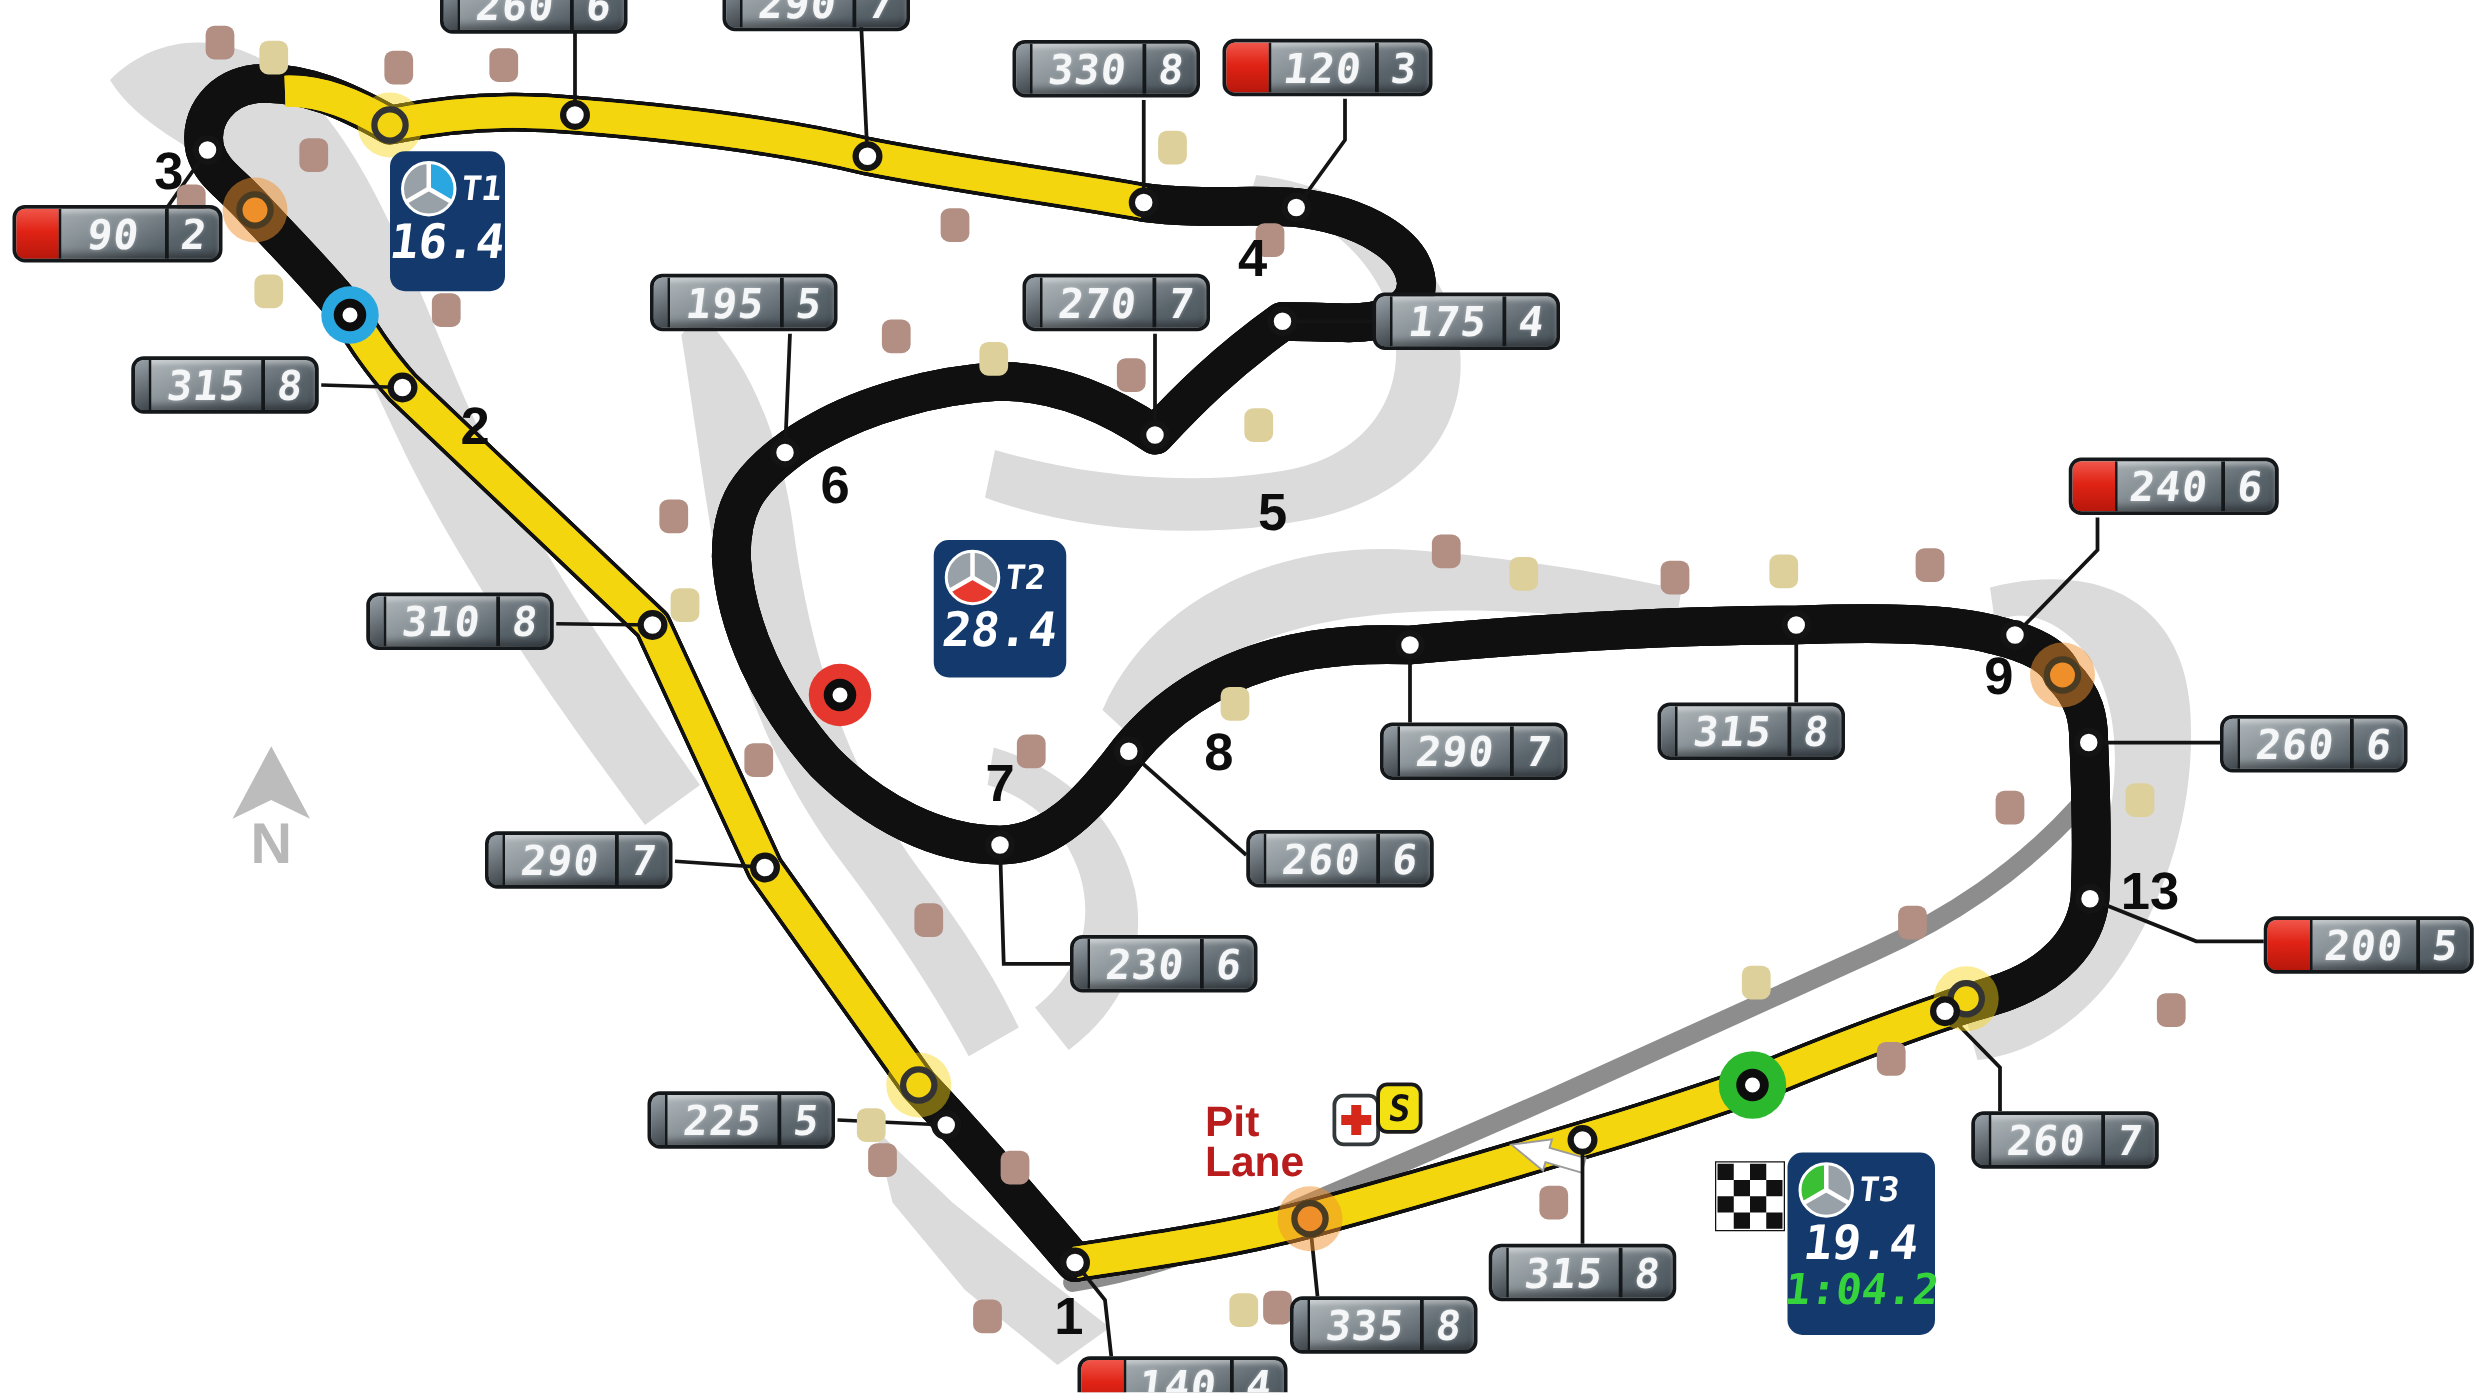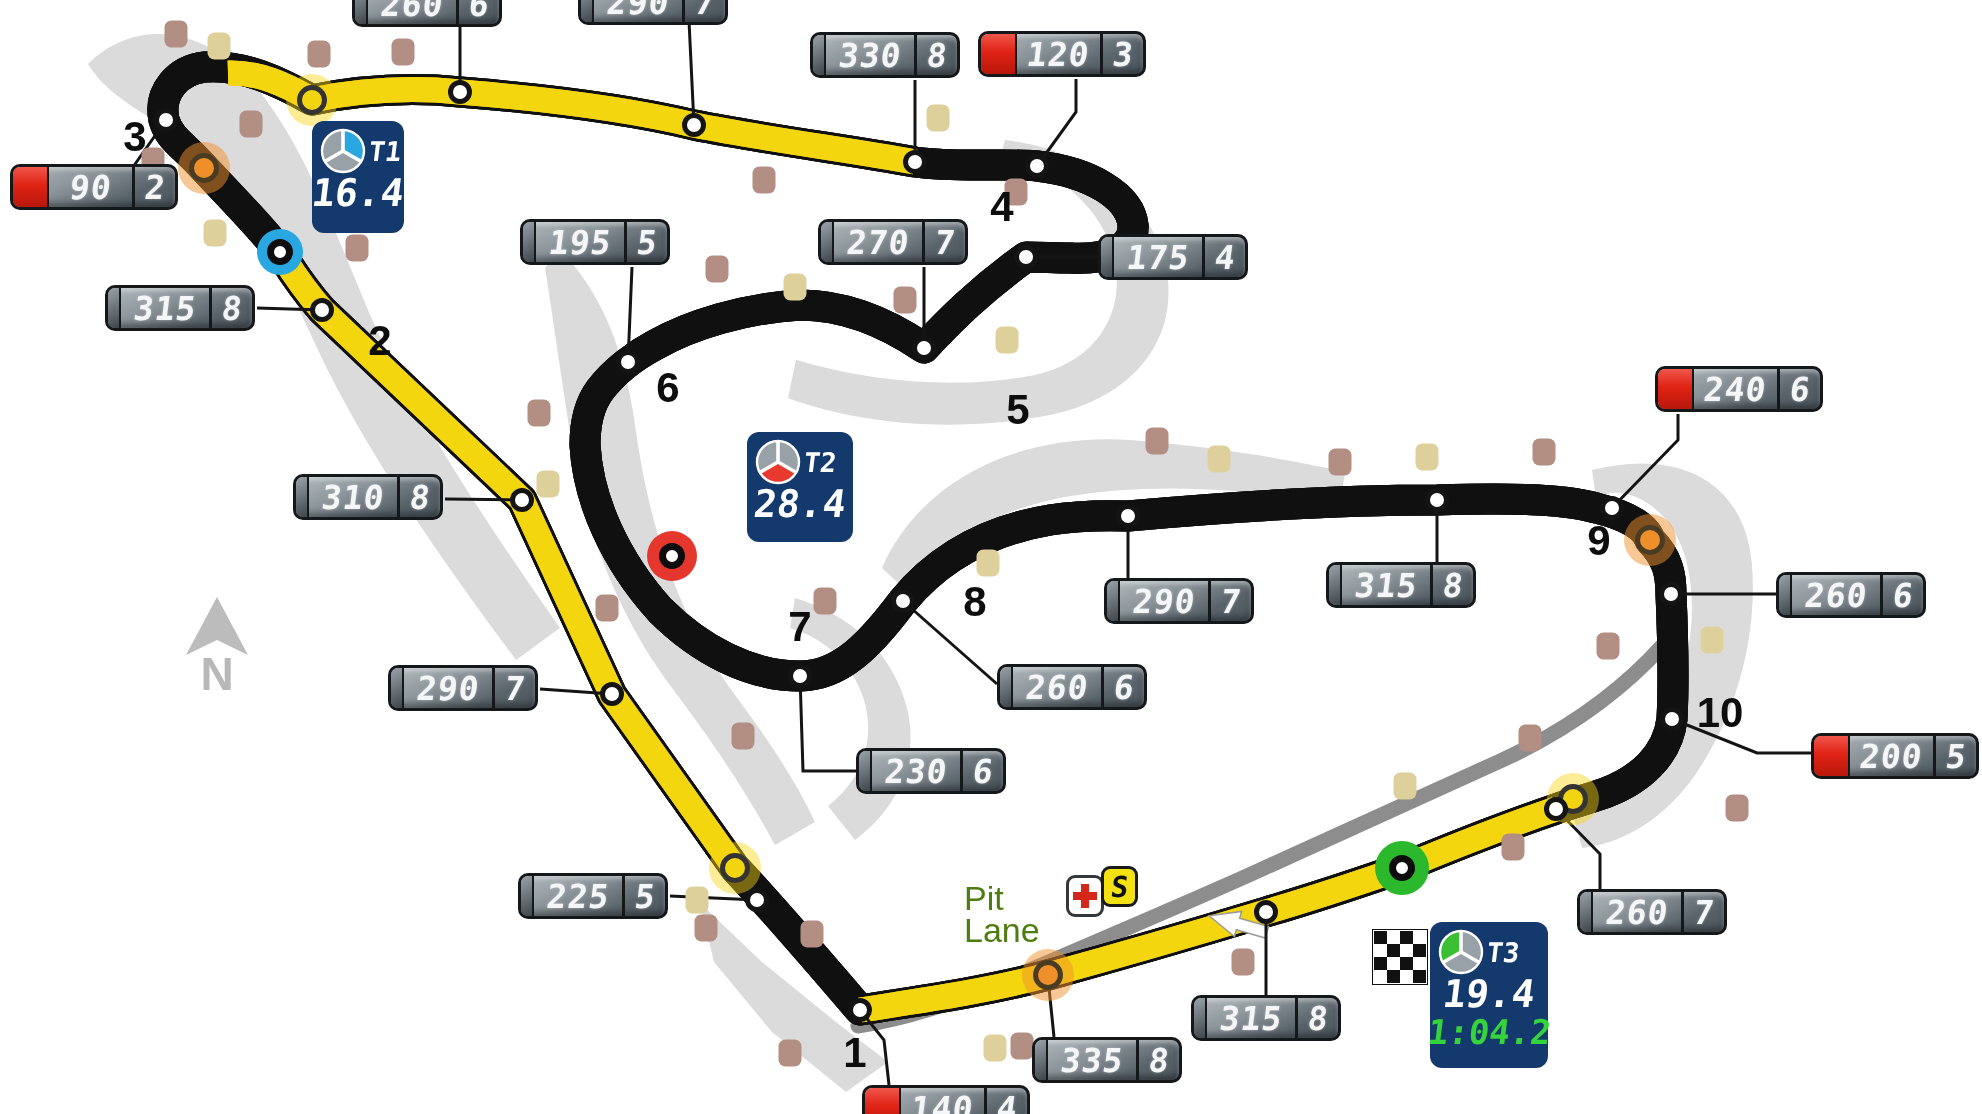--- a/index.html
+++ b/index.html
@@ -40,22 +40,22 @@
   .post{position:absolute;width:23px;height:27px;border-radius:7px;transform:translate(-50%,-50%);
       z-index:2;}
   
   .sector{position:absolute;background:#143a6d;border-radius:12px;box-sizing:border-box;
       padding:7px 8px;z-index:6;display:flex;flex-direction:column;align-items:center;}
   .sector .hd{display:flex;align-items:center;gap:3px;align-self:flex-start;}
   .sector .sid{color:#fff;font-size:27px;}
   .sector .stime{color:#fff;font-size:38px;line-height:1.05;}
   .sector .stime2{color:#35d33c;font-size:34px;line-height:1.0;}
   
-  .pitlabel{position:absolute;z-index:5;font-weight:400;font-size:34px;line-height:.95;
-      color:#4d7c0f;}
+  .pitlabel{position:absolute;z-index:5;font-weight:700;font-size:34px;line-height:.95;
+      color:#b91c1c;}
   
   .medbox{position:absolute;width:38px;height:42px;background:#fff;border:3px solid #33383b;
       border-radius:9px;box-sizing:border-box;z-index:6;}
   .medbox .v{position:absolute;left:50%;top:50%;width:8px;height:24px;background:#d5281b;
       transform:translate(-50%,-50%);}
   .medbox .h{position:absolute;left:50%;top:50%;width:24px;height:8px;background:#d5281b;
       transform:translate(-50%,-50%);}
   .sbox{position:absolute;width:37px;height:41px;background:#f3e112;border:3px solid #1a1a1a;
       border-radius:9px;box-sizing:border-box;z-index:6;display:flex;align-items:center;
       justify-content:center;font-size:29px;color:#111;}
@@ -394,21 +394,21 @@
       </div>
       <div class="turn" style="left: 855px; top: 1053px;">1</div>
       <div class="turn" style="left: 380px; top: 341px;">2</div>
       <div class="turn" style="left: 135px; top: 137px;">3</div>
       <div class="turn" style="left: 1002px; top: 207px;">4</div>
       <div class="turn" style="left: 1018px; top: 410px;">5</div>
       <div class="turn" style="left: 668px; top: 388px;">6</div>
       <div class="turn" style="left: 800px; top: 627px;">7</div>
       <div class="turn" style="left: 975px; top: 602px;">8</div>
       <div class="turn" style="left: 1599px; top: 541px;">9</div>
-      <div class="turn" style="left: 1720px; top: 713px;">10</div>
+      <div class="turn" style="left: 1720px; top: 713px;">13</div>
       <div class="marker" style="left: 312px; top: 100px;">
         <div class="halo" style="width:52px;height:52px;background:rgba(246,213,20,.45);"></div>
         <div class="core" style="width:30px;height:30px;border:5px solid #333;background:#f3d411;"></div>
       </div>
       <div class="marker" style="left: 204px; top: 168px;">
         <div class="halo" style="width:52px;height:52px;background:rgba(240,146,44,.5);"></div>
         <div class="core" style="width:30px;height:30px;border:5px solid #4a3b23;background:#ee8f2a;"></div>
       </div>
       <div class="marker" style="left: 280px; top: 252px;">
         <div class="core" style="width:46px;height:46px;background:#29a7e1;"></div>

